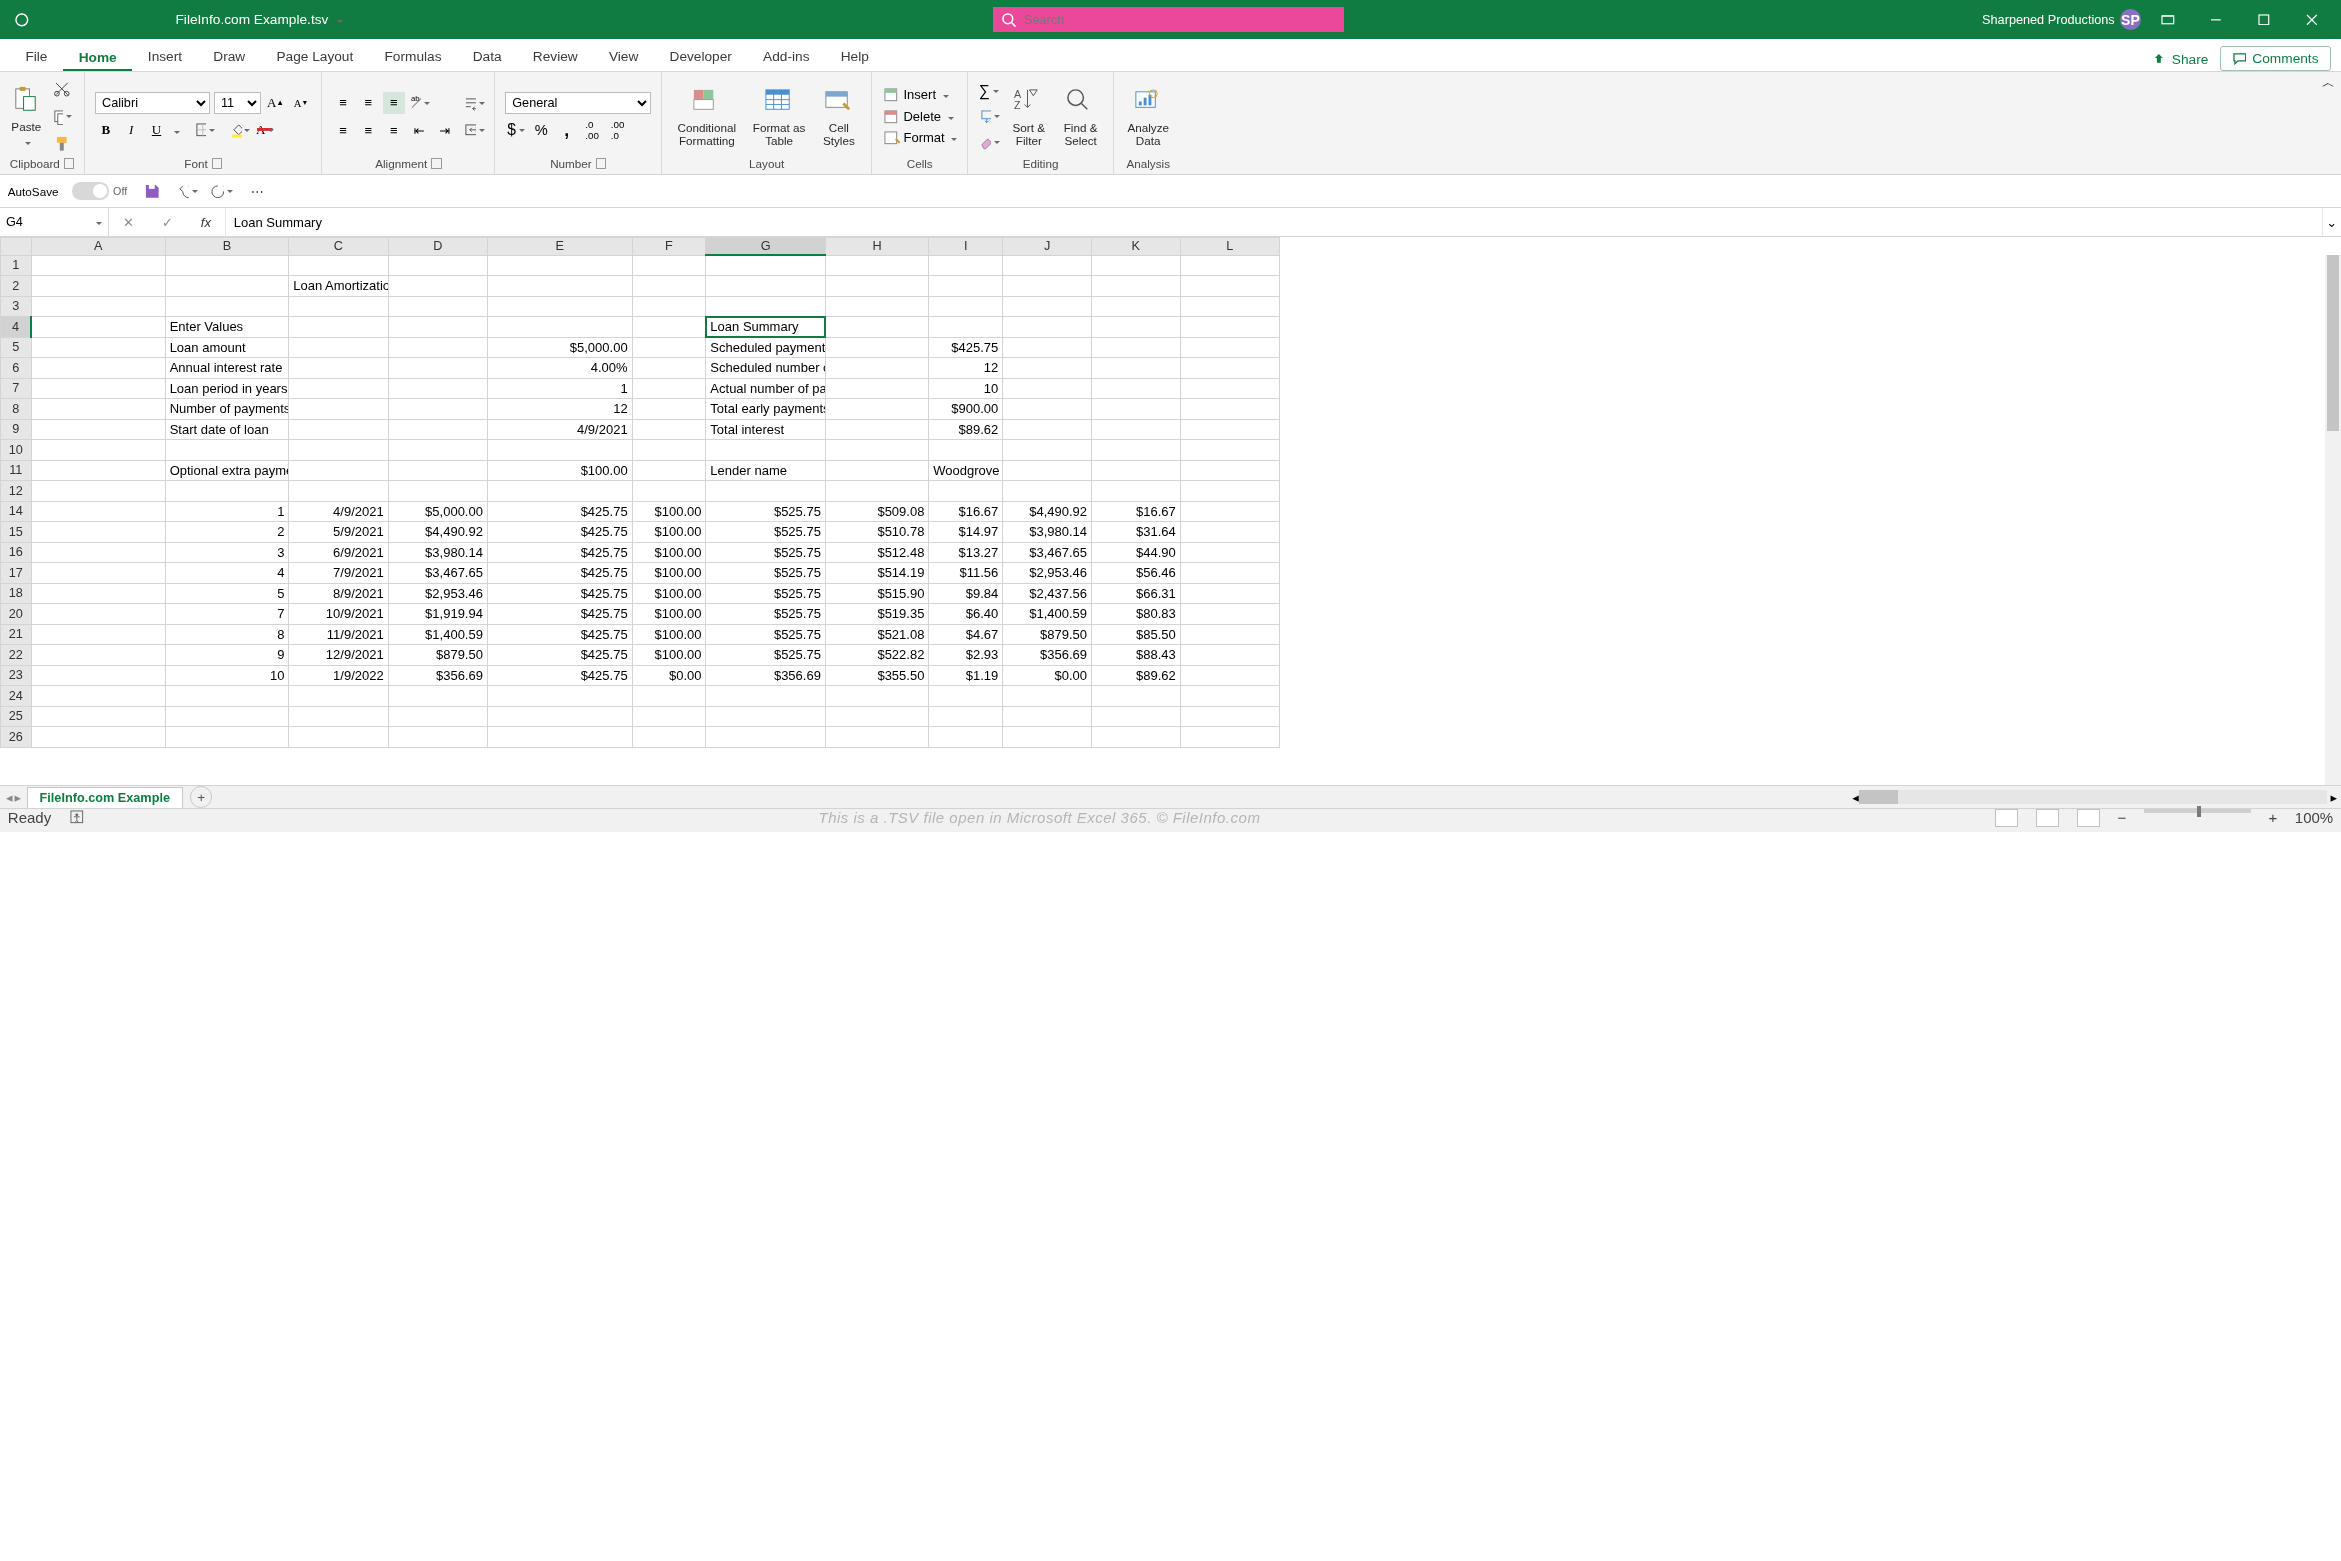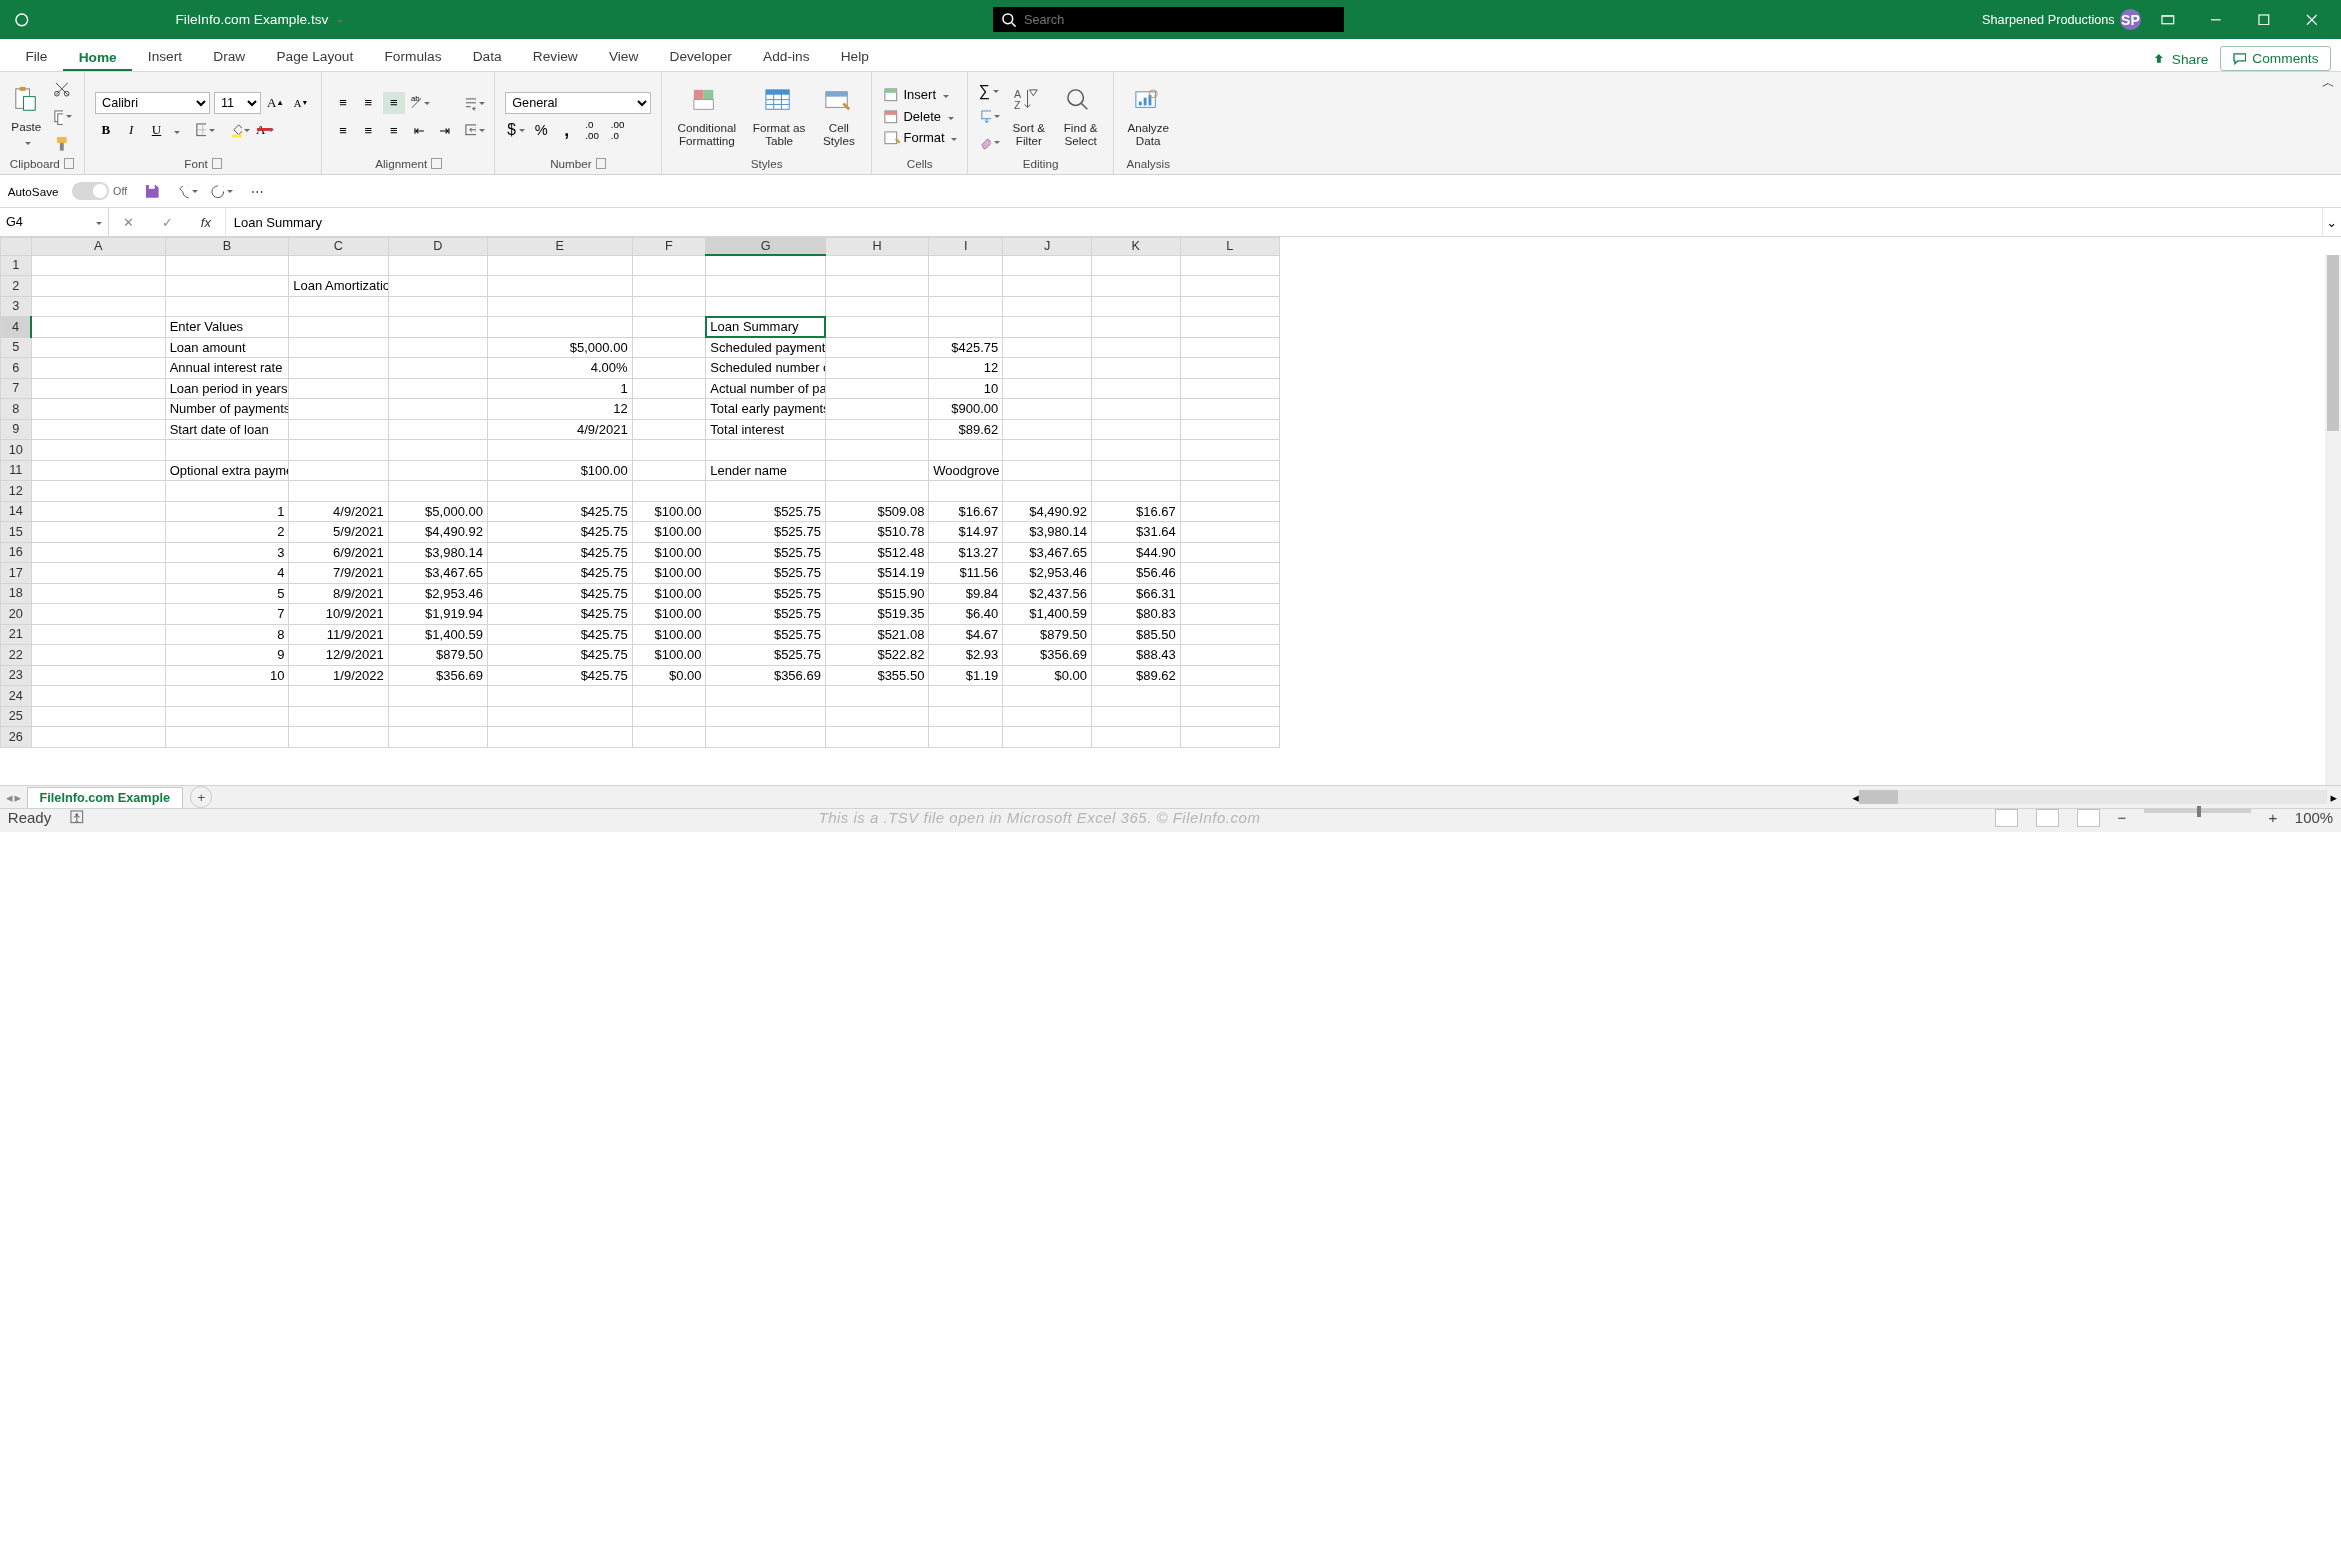--- a/index.html
+++ b/index.html
@@ -4,21 +4,21 @@
 <style>
 * { box-sizing: border-box; margin: 0; padding: 0; font-family: "Segoe UI", Arial, sans-serif; }
 body { background: #fff; overflow: hidden; font-size: 13px; }
 
 
 .titlebar { height: 39px; background: #107c41; display: flex; align-items: center; color: #fff; }
 .titlebar .left   { width: 156px; display:flex; align-items:center; padding-left:13.7px; gap:9.8px;}
 .titlebar .fname  { flex:0 0 auto; padding:0 19.5px; font-size:13.7px; display:flex; align-items:center; gap:5.9px;}
 .titlebar .search { flex:1; display:flex; justify-content:center;}
 .titlebar .search input{
-  width:351px; height:25px; background:#000000; border:none; color:#fff; padding:0 9.8px 0 31px;
+  width:351px; height:25px; background:#ec4899; border:none; color:#fff; padding:0 9.8px 0 31px;
   font-size:12.7px; outline:none;
 }
 .titlebar .search .wrap{position:relative;}
 .titlebar .search svg{position:absolute; left:7.8px; top:4.9px; fill:none; stroke:#fff; stroke-width:1.6;}
 .titlebar .right { display:flex; align-items:center; gap:5px; padding:0 7.8px;}
 .titlebar .avatar{width:21.5px;height:21.5px;border-radius:50%;background:#8a6dc4;display:flex;align-items:center;justify-content:center;font-size:14px;font-weight:600;}
 .titlebar .winbtn{width:43px;height:39px;display:flex;align-items:center;justify-content:center;}
 .titlebar .winbtn svg{stroke:#fff;fill:none;stroke-width:1.2;}
 
 
@@ -335,21 +335,21 @@
       <div class="btncol">
         <svg class="bigicon" width="29" height="29" viewBox="0 0 34 34">
             <rect x="4" y="6" width="22" height="16" fill="#fff" stroke="#888"></rect>
             <rect x="4" y="6" width="22" height="5" fill="#7aa8d4"></rect>
             <path d="M22 18l6 6" stroke="#c49a3a" stroke-width="3"></path>
           </svg>
         <span style="text-align:center;width:45px;">Cell Styles</span>
       </div>
     </div>
     <div class="label">
-        <span>Styles</span>
+        <span>Layout</span>
       </div>
   </div>
 
   <div class="group">
     <div class="body">
       <div class="fontstack" style="gap:3.9px;">
         <div class="row">
             <svg width="17.6" height="17.6" viewBox="0 0 18 18">
               <rect x="3" y="3" width="12" height="12" fill="#fff" stroke="#888"></rect>
               <rect x="3" y="3" width="12" height="4" fill="#8ac89a"></rect>

